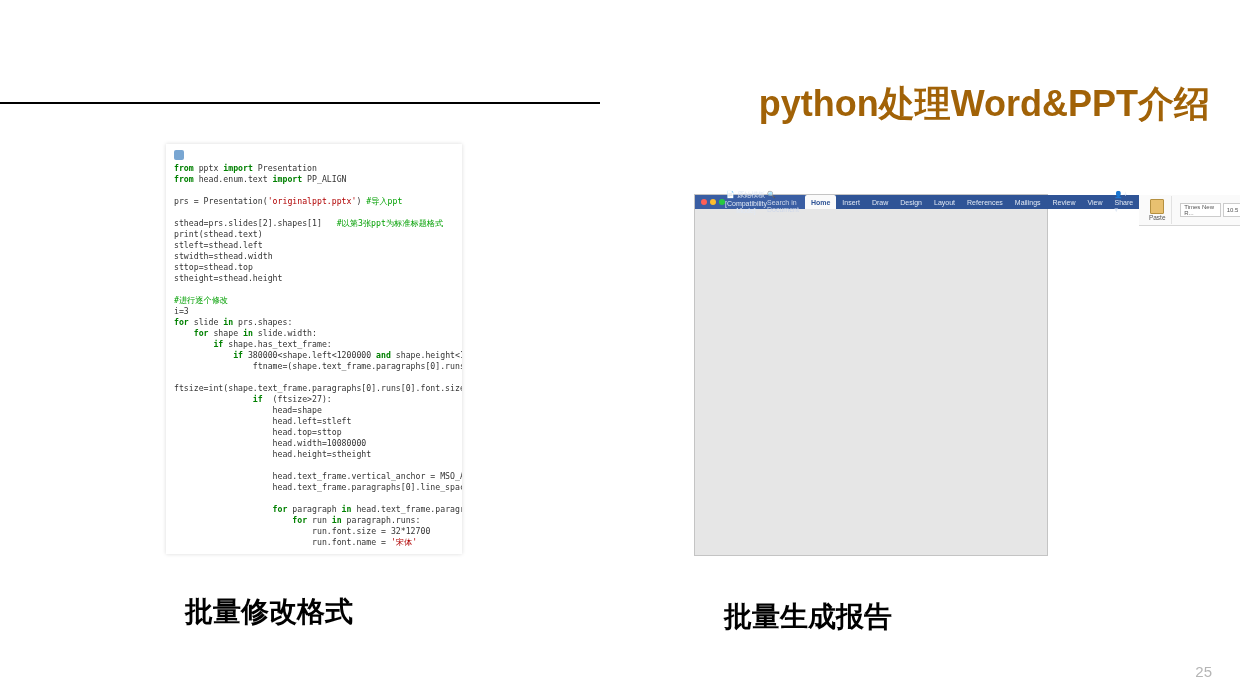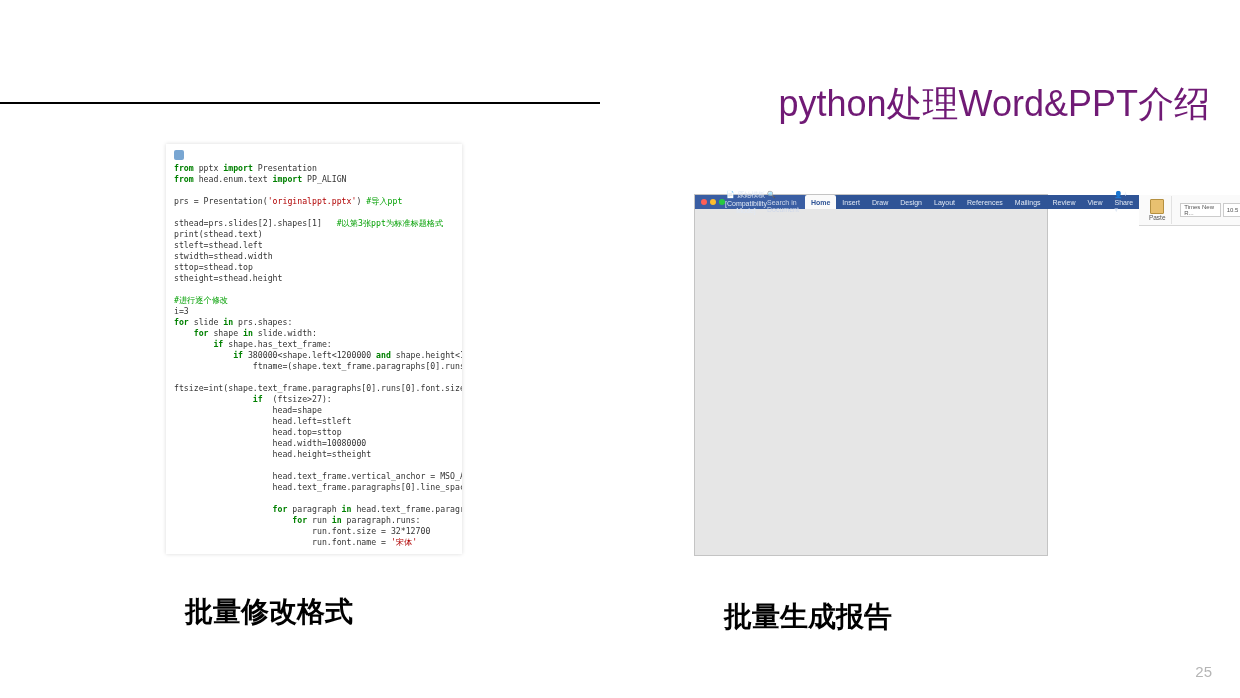--- a/index.html
+++ b/index.html
@@ -18,22 +18,22 @@
     top: 102px;
     width: 600px;
     height: 2px;
     background: #000;
   }
   .title-main {
     position: absolute;
     right: 30px;
     top: 80px;
     font-size: 36px;
-    font-weight: 400;
-    color: #701a75;
+    font-weight: 700;
+    color: #a16207;
   }
   .page-number {
     position: absolute;
     right: 28px;
     bottom: 18px;
     color: #b5b5b5;
     font-size: 15px;
   }
   .caption {
     position: absolute;

